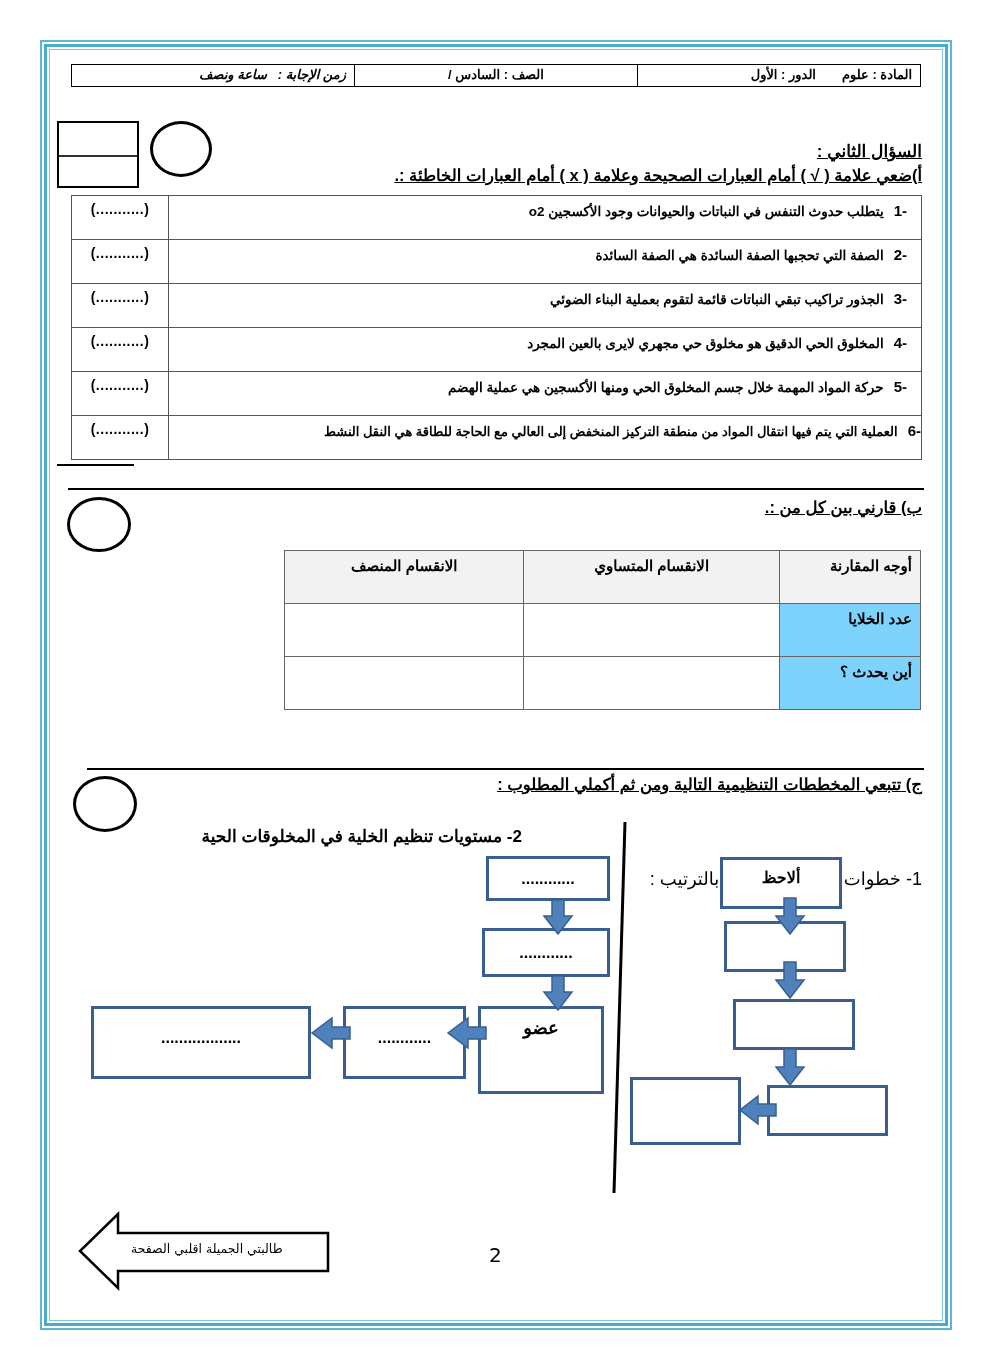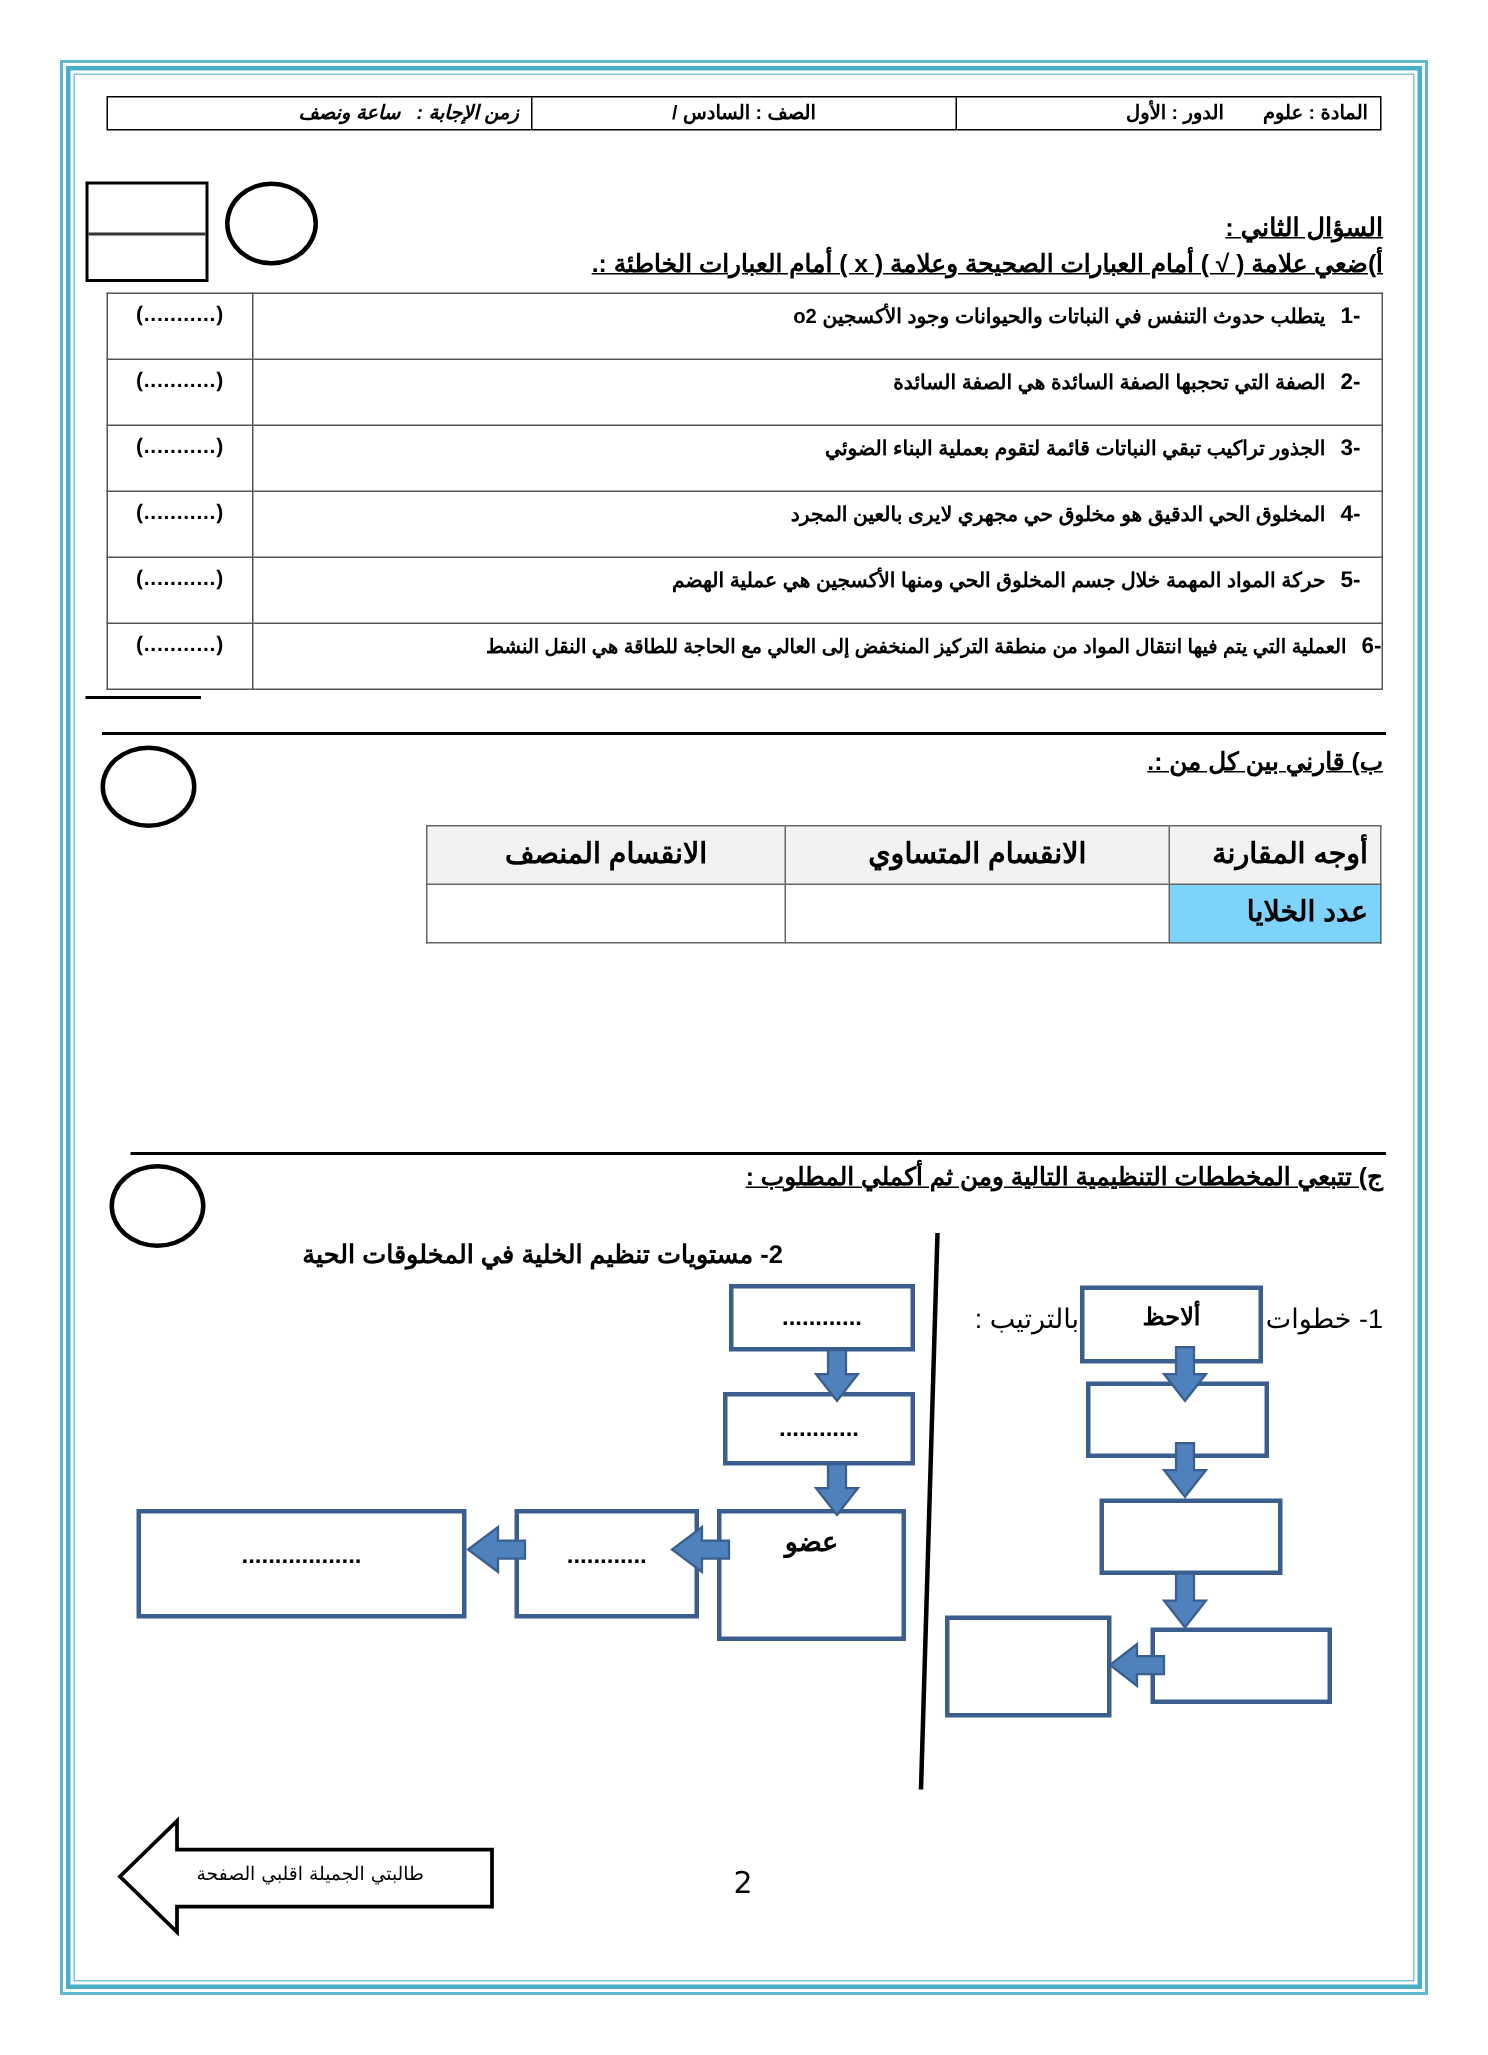--- a/index.html
+++ b/index.html
@@ -31,21 +31,21 @@
   .tf-table { position: absolute; left: 71px; top: 195px; width: 851px; border-collapse: collapse; }
   .tf-table td { border: 1.5px solid #555; height: 44px; vertical-align: top; }
   .tf-stmt { direction: rtl; text-align: right; font-family: "Liberation Sans", sans-serif; font-weight: bold; font-size: 13.5px; padding: 6px 14px 0 6px; white-space: nowrap; overflow: hidden; }
   .tf-stmt .num { display: inline-block; margin-left: 10px; font-size: 15px; }
   .tf-answer { width: 97px; text-align: center; font-family: "Liberation Sans", sans-serif; font-weight: bold; font-size: 14px; padding-top: 5px; letter-spacing: 0.5px; }
 
   .hline { position: absolute; height: 2px; background: #000; }
 
   
   .cmp-table { position: absolute; left: 284px; top: 550px; width: 637px; border-collapse: collapse; direction: rtl; }
-  .cmp-table td { border: 1.5px solid #666; height: 39px; vertical-align: top; font-family: "Liberation Sans", sans-serif; font-weight: bold; font-size: 19px; padding: 6px 8px 0 8px; }
+  .cmp-table td { border: 1.5px solid #666; height: 53px; vertical-align: top; font-family: "Liberation Sans", sans-serif; font-weight: bold; font-size: 15px; padding: 6px 8px 0 8px; }
   .cmp-table tr.head td { background: #f2f2f2; text-align: center; }
   .cmp-table tr.head td:first-child { text-align: right; }
   .cmp-table td.label { background: #7dd3fc; text-align: right; width: 141px; }
 
   
   .fbox { position: absolute; border: 3px solid #3a5f8f; background: #fff; display: flex; align-items: center; justify-content: center; font-family: "Liberation Sans", sans-serif; font-weight: bold; font-size: 16px; }
   .fbox.top-align { align-items: flex-start; padding-top: 8px; }
   .arrow-svg { position: absolute; overflow: visible; }
 
   .page-num { position: absolute; left: 489px; top: 1243px; font-family: "DejaVu Sans", sans-serif; font-size: 20px; }
@@ -118,20 +118,25 @@
       <tr class="head">
     <td class="label">أوجه المقارنة</td>
     <td>الانقسام المتساوي</td>
     <td>الانقسام المنصف</td>
   </tr>
   <tr>
     <td class="label">عدد الخلايا</td>
     <td></td>
     <td></td>
   </tr>
+  <tr>
+    <td class="label">أين يحدث ؟</td>
+    <td></td>
+    <td></td>
+  </tr>
 </tbody>
   </table>
 
 <div class="hline" style="left:87px; top:768px; width:837px;"></div>
 <div class="score-circle" style="left:73px; top:776px; width:64px; height:56px;"></div>
 <div class="abs rtl title-text" style="right:70px; top:775px; font-size:16.5px;">ج)  تتبعي المخططات التنظيمية التالية ومن ثم أكملي المطلوب    :</div>
 
 <div class="abs rtl" style="right:70px; top:868px; font-family:'Liberation Sans',sans-serif; font-weight:normal; font-size:18px; white-space:nowrap;">1- خطوات الطريقة العلمية بالترتيب :</div>
 <div class="abs rtl" style="right:470px; top:826px; font-family:'Liberation Sans',sans-serif; font-weight:bold; font-size:17px; white-space:nowrap;">2- مستويات تنظيم الخلية في المخلوقات الحية</div>
 

